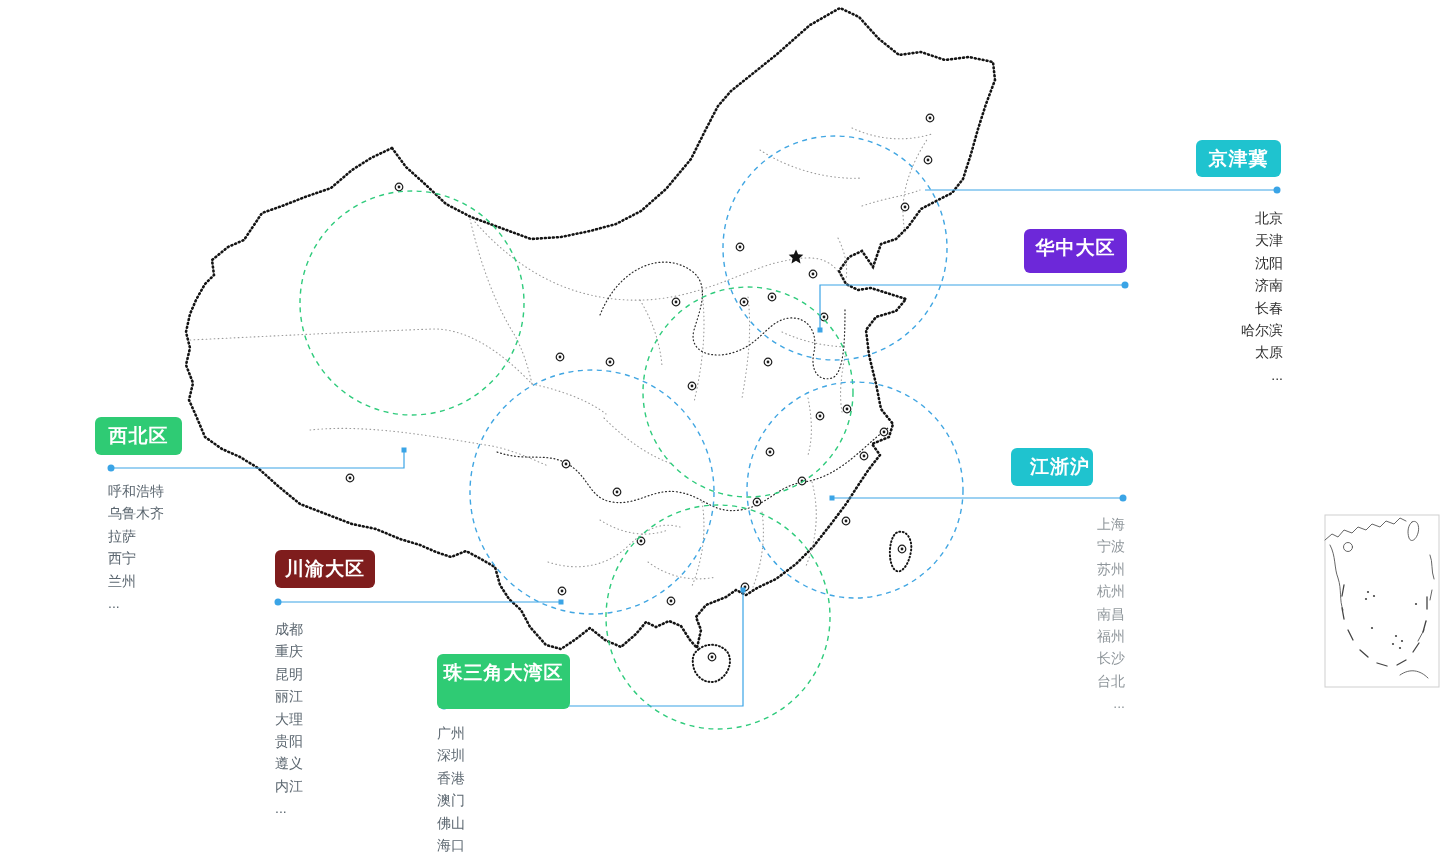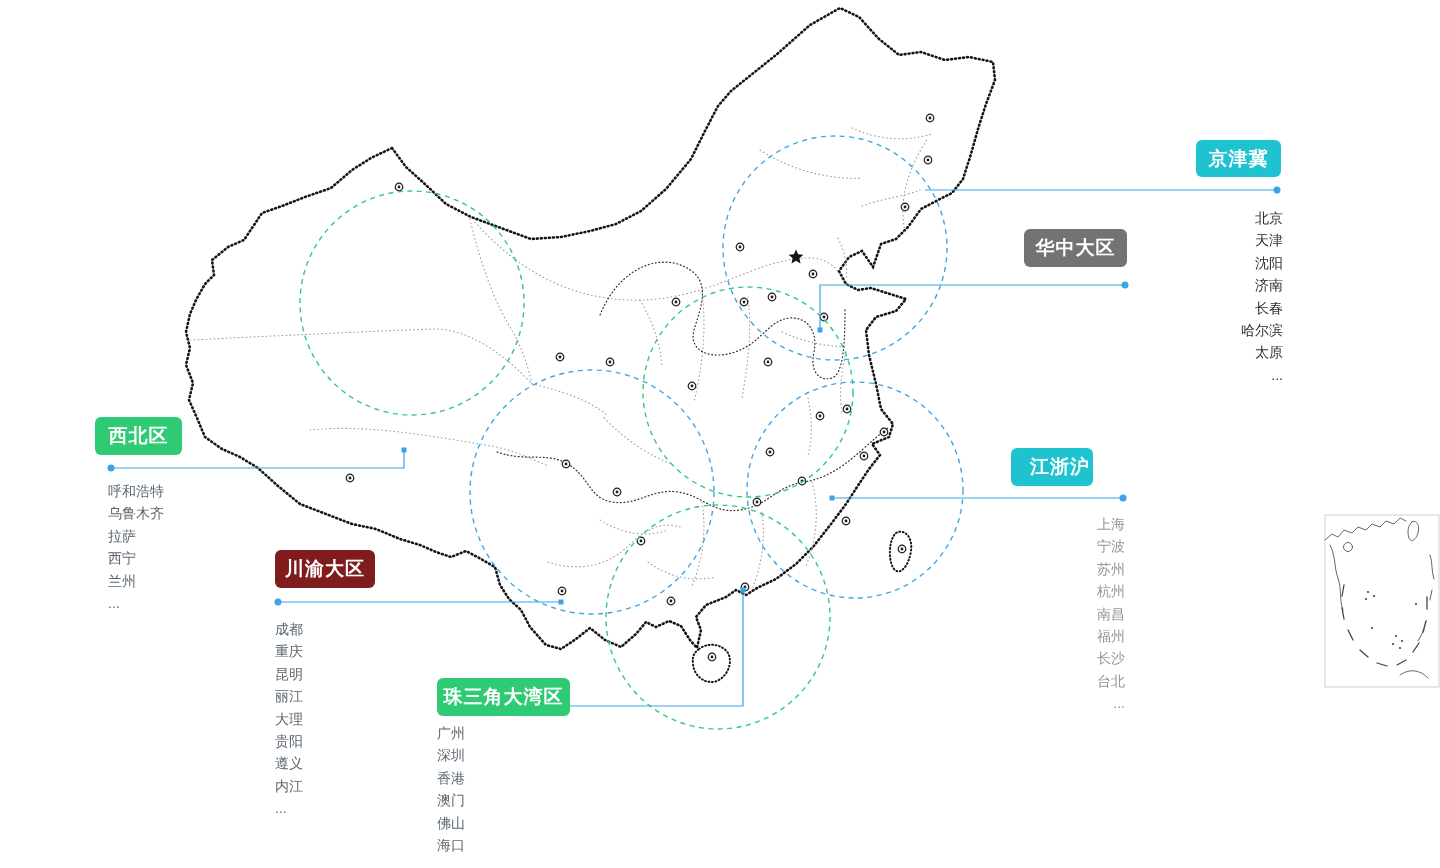--- a/index.html
+++ b/index.html
@@ -201,29 +201,29 @@
       <circle class="inset-isl" cx="1402" cy="641" r="1.1"></circle>
       <circle class="inset-isl" cx="1393" cy="644" r="1.1"></circle>
       <circle class="inset-isl" cx="1400" cy="648" r="1.1"></circle>
       <circle class="inset-isl" cx="1416" cy="604" r="1.1"></circle>
       <circle class="inset-isl" cx="1372" cy="628" r="1.1"></circle>
     </g>
   </svg>
 
   <div class="region-label" style="left: 1196px; top: 140px; width: 85px; height: 37px; line-height: 37px; background: rgb(31, 195, 207);">京津冀</div>
 
-  <div class="region-label" style="left: 1024px; top: 229px; width: 103px; height: 38px; line-height: 38px; background: #737373;">华中大区</div>
+  <div class="region-label" style="left: 1024px; top: 229px; width: 103px; height: 44px; line-height: 38px; background: #6d28d9;">华中大区</div>
 
   <div class="region-label" style="left: 1011px; top: 448px; width: 82px; height: 38px; line-height: 38px; background: rgb(31, 195, 207); padding-left: 16px;">江浙沪</div>
 
   <div class="region-label" style="left: 95px; top: 417px; width: 87px; height: 38px; line-height: 38px; background: rgb(47, 203, 116);">西北区</div>
 
   <div class="region-label" style="left: 275px; top: 550px; width: 100px; height: 38px; line-height: 38px; background: #7f1d1d;">川渝大区</div>
 
-  <div class="region-label" style="left: 437px; top: 654px; width: 133px; height: 38px; line-height: 38px; background: rgb(47, 203, 116); margin-top: 24px;">珠三角大湾区</div>
+  <div class="region-label" style="left: 437px; top: 654px; width: 133px; height: 55px; line-height: 38px; background: rgb(47, 203, 116);">珠三角大湾区</div>
 
   <div class="city-list right" style="right: 157px; top: 207px; color: rgb(46, 46, 46); margin-left: 20px;">
       <div class="city-item">北京</div>
       <div class="city-item">天津</div>
       <div class="city-item">沈阳</div>
       <div class="city-item">济南</div>
       <div class="city-item">长春</div>
       <div class="city-item">哈尔滨</div>
       <div class="city-item">太原</div>
       <div class="city-item">...</div>

